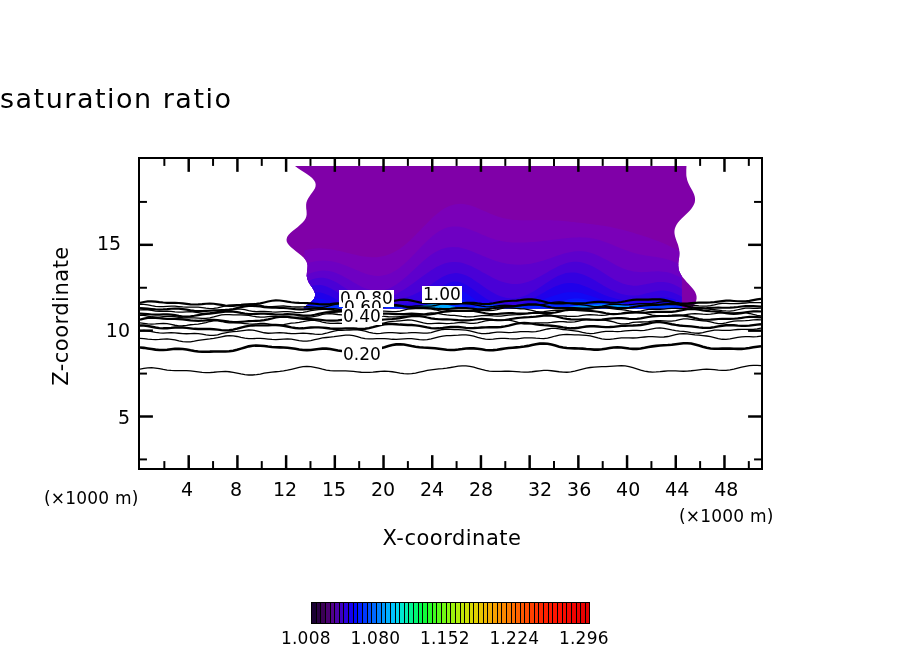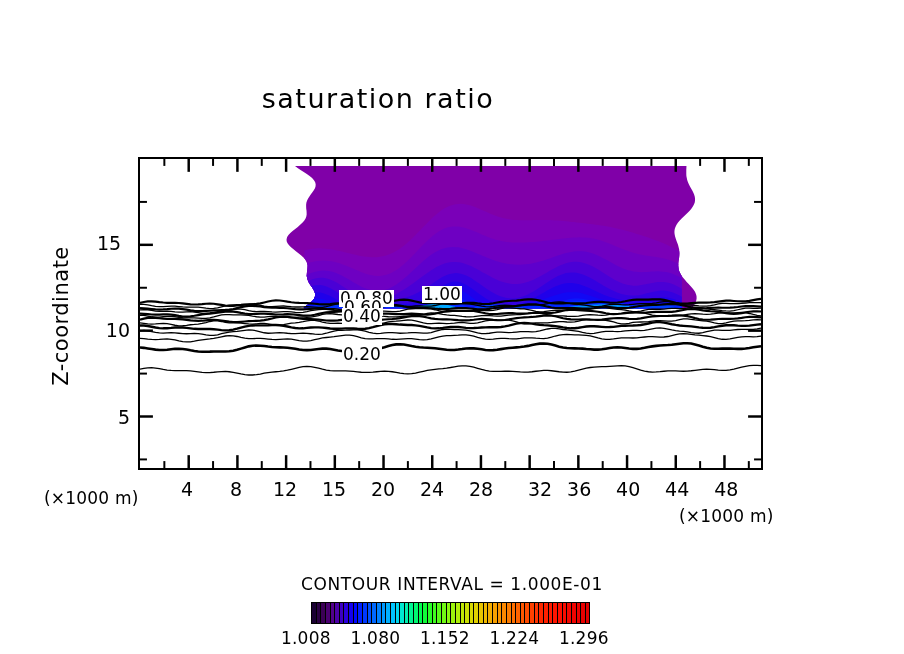--- a/index.html
+++ b/index.html
@@ -4,21 +4,21 @@
 <title>saturation ratio</title>
 <style>
   html,body{margin:0;padding:0;background:#ffffff;}
   body{width:904px;height:654px;position:relative;overflow:hidden;
        font-family:"DejaVu Sans", sans-serif;color:#000;}
 
   .plot-root{position:absolute;left:0;top:0;width:904px;height:654px;}
 
   
   #title{
-    position:absolute;left:0;top:83px;width:756px;text-align:center;
+    position:absolute;left:0;top:83px;width:756px;
     font-size:27px;letter-spacing:1.5px;font-weight:400;
     font-family:"DejaVu Sans", sans-serif;
   }
 
   
   #ylabel{
     position:absolute;left:-24px;top:304px;width:170px;text-align:center;
     transform:rotate(-90deg);transform-origin:50% 50%;
     font-size:21px;letter-spacing:0.5px;
   }
@@ -62,20 +62,21 @@
   .clabel{position:absolute;font-size:17px;letter-spacing:0px;background:#fff;padding:0 1px;line-height:17px;}
 </style>
 </head>
 <body>
 
 <div class="plot-root">
 
   <div id="title">saturation ratio</div>
 
   <div id="ylabel">Z-coordinate</div>
+  <div id="xlabel">X-coordinate</div>
   <div id="unit-left">(×1000 m)</div>
   <div id="unit-right">(×1000 m)</div>
 
   <div id="xticks-layer">
       <div class="xtick-lab" style="left: 165.02px;">4</div>
       <div class="xtick-lab" style="left: 214.039px;">8</div>
       <div class="xtick-lab" style="left: 263.059px;">12</div>
       <div class="xtick-lab" style="left: 312.078px;">15</div>
       <div class="xtick-lab" style="left: 361.098px;">20</div>
       <div class="xtick-lab" style="left: 410.118px;">24</div>
@@ -209,21 +210,20 @@
     <div id="clabel-layer" style="position:absolute;left:0;top:0;width:100%;height:100%;">
         <div class="clabel" style="left: 282px; top: 127px;">1.00</div>
         <div class="clabel" style="left: 199px; top: 131px;">0.90</div>
         <div class="clabel" style="left: 214px; top: 131px;">0.80</div>
         <div class="clabel" style="left: 203px; top: 140px;">0.60</div>
         <div class="clabel" style="left: 202px; top: 149px;">0.40</div>
         <div class="clabel" style="left: 202px; top: 187px;">0.20</div>
       </div>
   </div>
 
-  <div id="cb-caption">CONTOUR INTERVAL = 1.000E-01</div>
   <div id="cbar">
       <div class="band" style="background: rgb(26, 0, 51);"></div>
       <div class="band" style="background: rgb(43, 0, 68);"></div>
       <div class="band" style="background: rgb(59, 0, 85);"></div>
       <div class="band" style="background: rgb(74, 0, 112);"></div>
       <div class="band" style="background: rgb(82, 0, 140);"></div>
       <div class="band" style="background: rgb(76, 0, 168);"></div>
       <div class="band" style="background: rgb(60, 0, 196);"></div>
       <div class="band" style="background: rgb(42, 0, 221);"></div>
       <div class="band" style="background: rgb(20, 0, 238);"></div>

